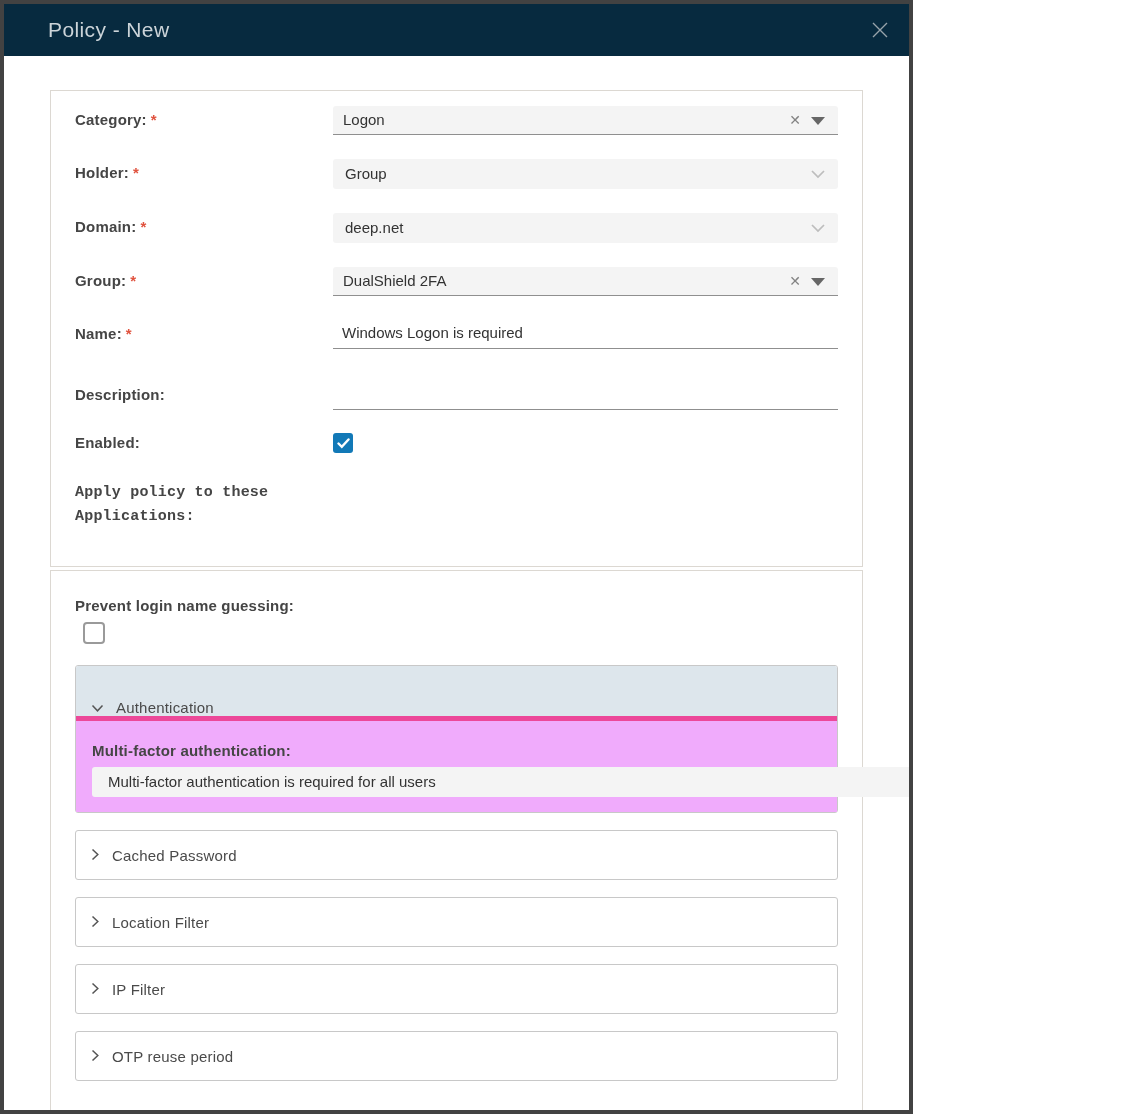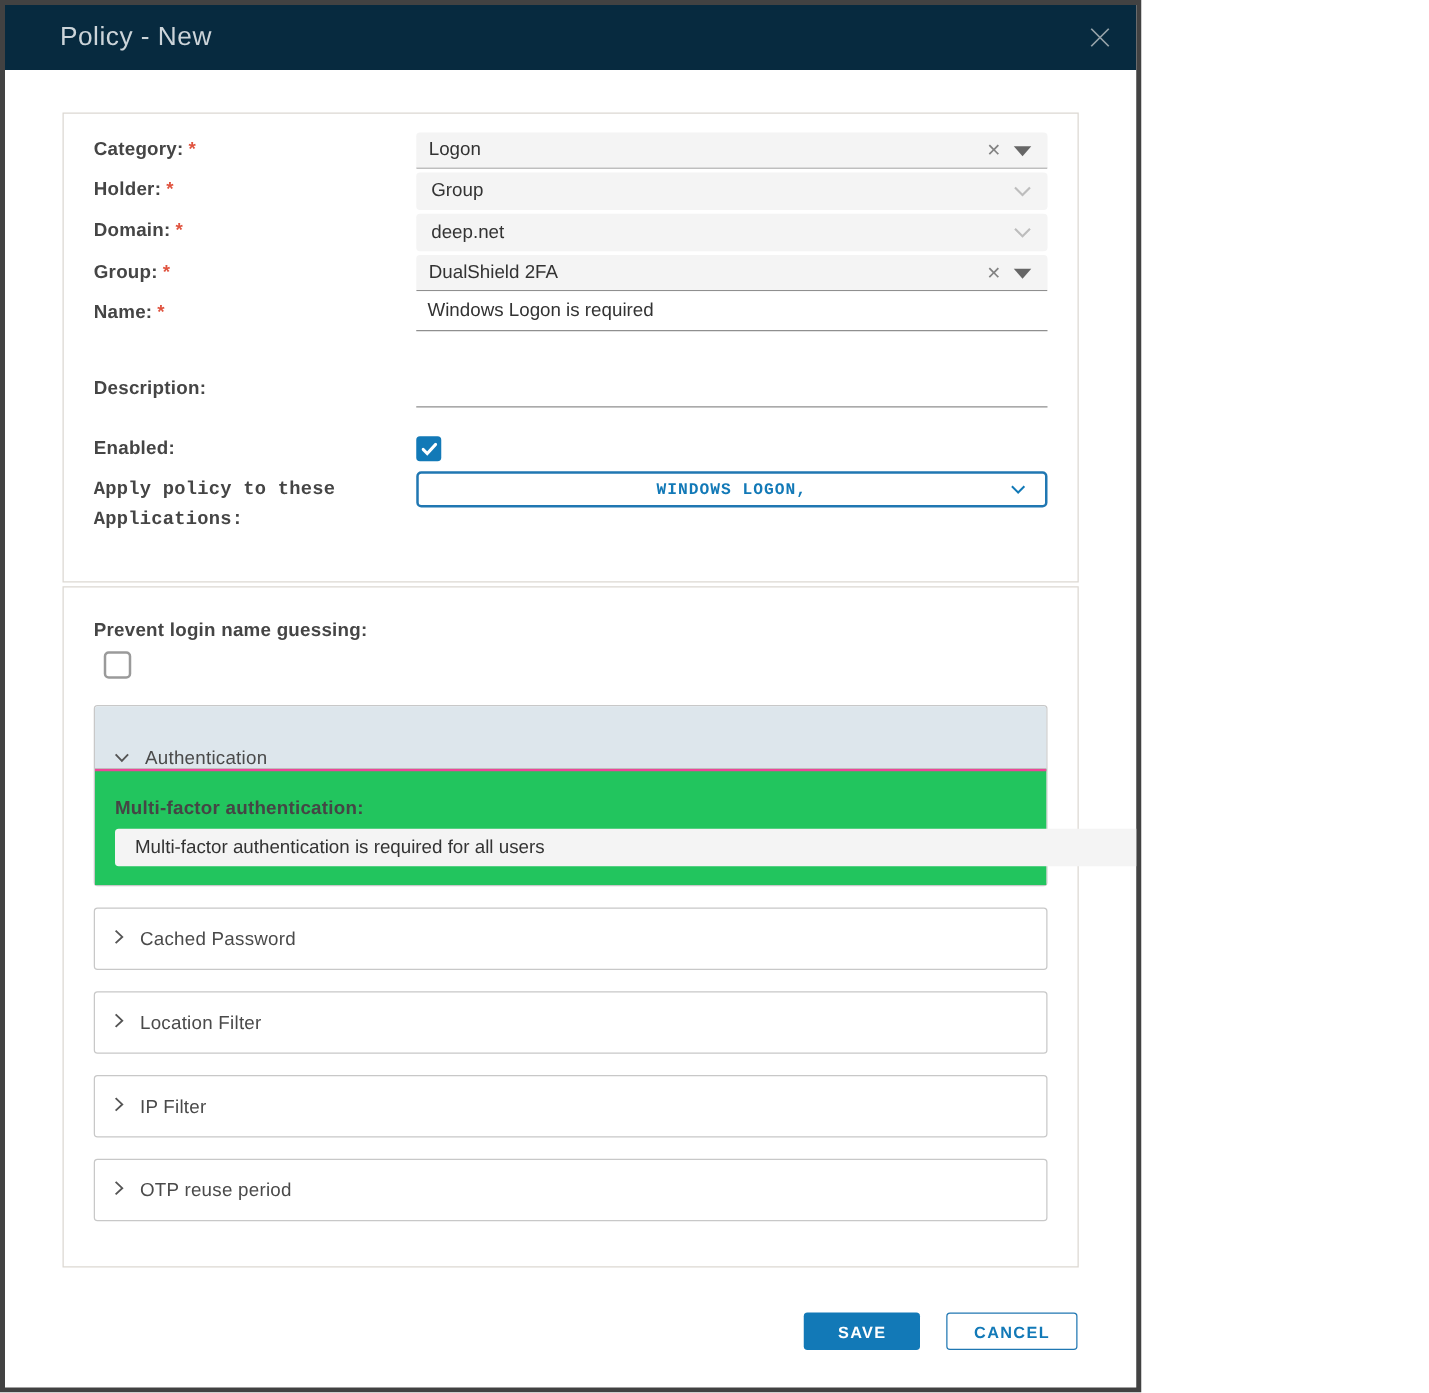--- a/index.html
+++ b/index.html
@@ -13,21 +13,21 @@
   .header{height:52px;background:#072a3f;display:flex;align-items:center;
     padding:0 24px 0 44px;position:relative;}
   .title{color:#ccd4d9;font-size:21px;font-weight:300;letter-spacing:.4px;}
   .close{position:absolute;right:16px;top:50%;transform:translateY(-50%);
     width:26px;height:26px;display:flex;align-items:center;justify-content:center;cursor:pointer;}
   
   .panel{margin:0 46px;border:1px solid #dcd8d2;box-sizing:border-box;}
   .panel1{margin-top:34px;padding:15px 24px 25px;}
   .panel2{margin-top:3px;padding:26px 24px 36px;}
   
-  .row{display:flex;margin-bottom:3px;}
+  .row{display:flex;margin-bottom:24px;}
   .row:last-child{margin-bottom:12px;font-family:Liberation Mono, monospace;}
   .row-label{width:258px;min-width:258px;box-sizing:border-box;padding-right:58px;
     color:#454545;font-size:15px;font-weight:600;line-height:28px;letter-spacing:.2px;}
   .row-label .lbl-2line{line-height:24px;padding-top:3px;}
   .asterisk{color:#e0533f;margin-left:4px;}
   .field{flex:1;position:relative;}
   
   .combobox{height:28px;background:#f4f4f4;border-bottom:1px solid #8f8f8f;
     border-radius:3px 3px 0 0;position:relative;cursor:pointer;}
   .combobox .val{line-height:28px;padding-left:10px;font-size:15px;color:#333;}
@@ -54,21 +54,21 @@
     color:#1279b7;font-size:13px;font-weight:700;letter-spacing:.8px;cursor:pointer;}
   
   .prevent-label{color:#454545;font-size:15px;font-weight:600;letter-spacing:.2px;}
   
   .acc{border:1px solid #c8c8c8;border-radius:3px;margin-top:17px;background:#fff;}
   .acc:first-of-type{margin-top:20px;}
   .acc-header{height:48px;display:flex;align-items:center;padding-left:15px;
     font-size:15px;color:#4a4a4a;cursor:pointer;}
   .acc-open .acc-header{background:#dde6ec;height:50px;border-radius:2px 2px 0 0;align-items:flex-end;}
   .acc-title{margin-left:12px;letter-spacing:.2px;}
-  .acc-body{border-top:2px solid #ec4899;padding:21px 16px 15px;background:#22c55e;}
+  .acc-body{border-top:5px solid #ec4899;padding:21px 16px 15px;background:#f0abfc;}
   .mfa-label{font-weight:600;font-size:15px;color:#454545;margin-bottom:8px;letter-spacing:.2px;}
   .mfa-select{width:879px;}
   
   .footer{display:flex;justify-content:flex-end;gap:21px;margin:36px 47px 0;}
   .btn{height:30px;border-radius:3px;font-size:13px;font-weight:700;letter-spacing:1.1px;
     font-family:"Liberation Sans",sans-serif;cursor:pointer;display:flex;align-items:center;}
   .btn-save{background:#1279b7;color:#fff;border:none;padding:0 27px;}
   .btn-cancel{background:#fff;color:#1279b7;border:1px solid #2077b2;padding:0 21px;}
 </style>
 </head>
@@ -160,46 +160,36 @@
       <div class="row-label">
         <span>Description:</span>
       </div>
       <div class="field">
         <div class="textinput">
           <div class="val"></div>
         </div>
       </div>
     </div>
 
-    <div class="row" style="margin-bottom:4px;">
+    <div class="row" style="margin-bottom:21px;">
       <div class="row-label">
         <span>Enabled:</span>
       </div>
       <div class="field">
         <div class="cb-checked">
           <svg width="13" height="11" viewBox="0 0 13 11">
             <path d="M1.5 5.5 L4.8 8.8 L11.5 1.5" stroke="#ffffff" stroke-width="2.4" fill="none" stroke-linecap="round"></path>
           </svg>
         </div>
       </div>
     </div>
 
     <div class="row">
       <div class="row-label">
         <div class="lbl-2line">Apply policy to these Applications:</div>
-      </div>
-      <div class="field">
-        <div class="apps-btn">
-          <span>WINDOWS LOGON,</span>
-          <span class="chev" style="right:15px;">
-            <svg width="13" height="9" viewBox="0 0 13 9">
-                <path d="M1.5 1.5 L6.5 6.5 L11.5 1.5" fill="none" stroke="#1279b7" stroke-width="1.6"></path>
-              </svg>
-          </span>
-        </div>
       </div>
     </div>
 
   </div>
 
   <div class="panel panel2">
 
     <div class="prevent-label">Prevent login name guessing:</div>
     <div class="cb-unchecked"></div>
 

